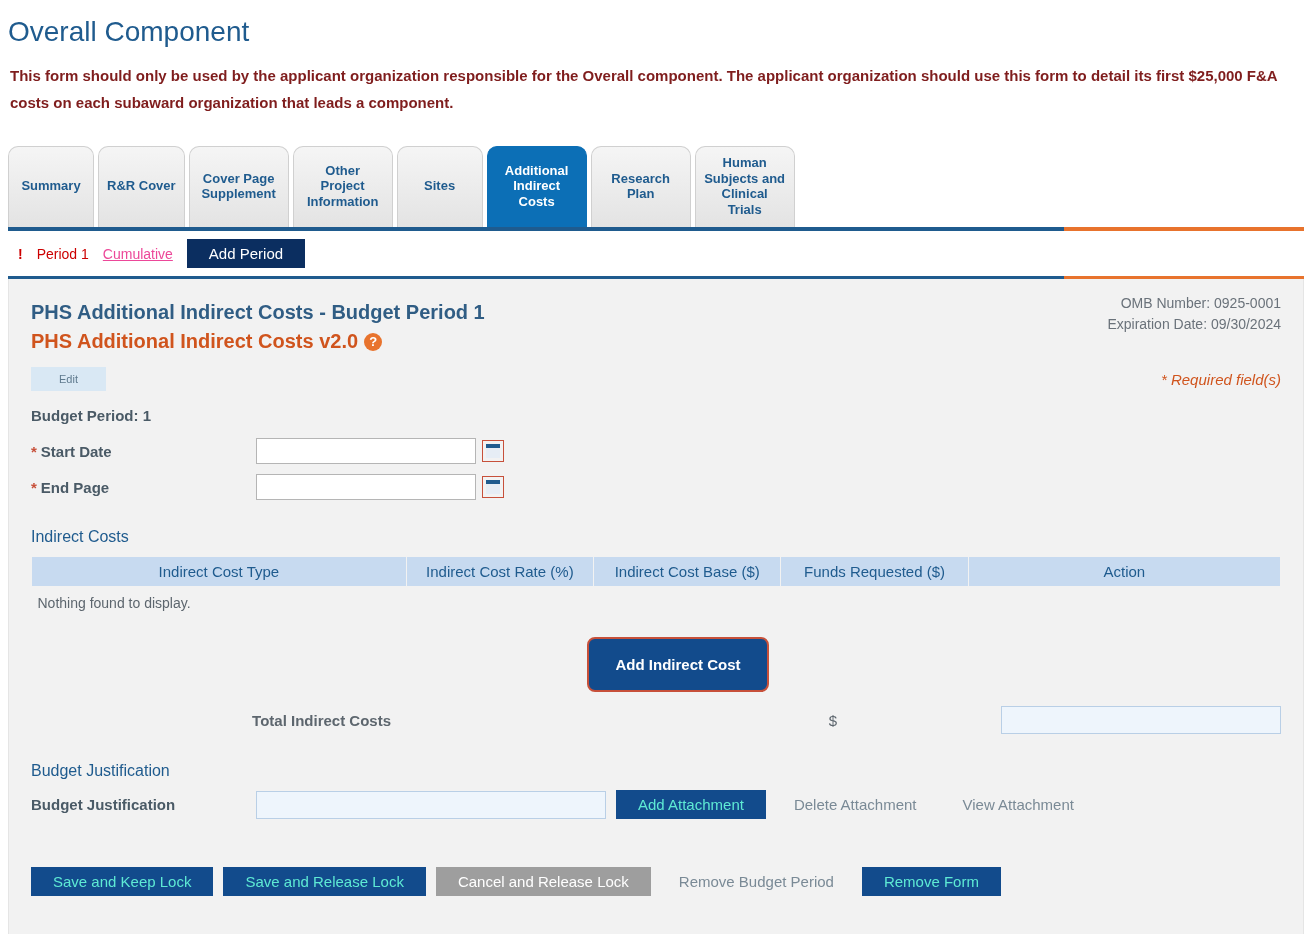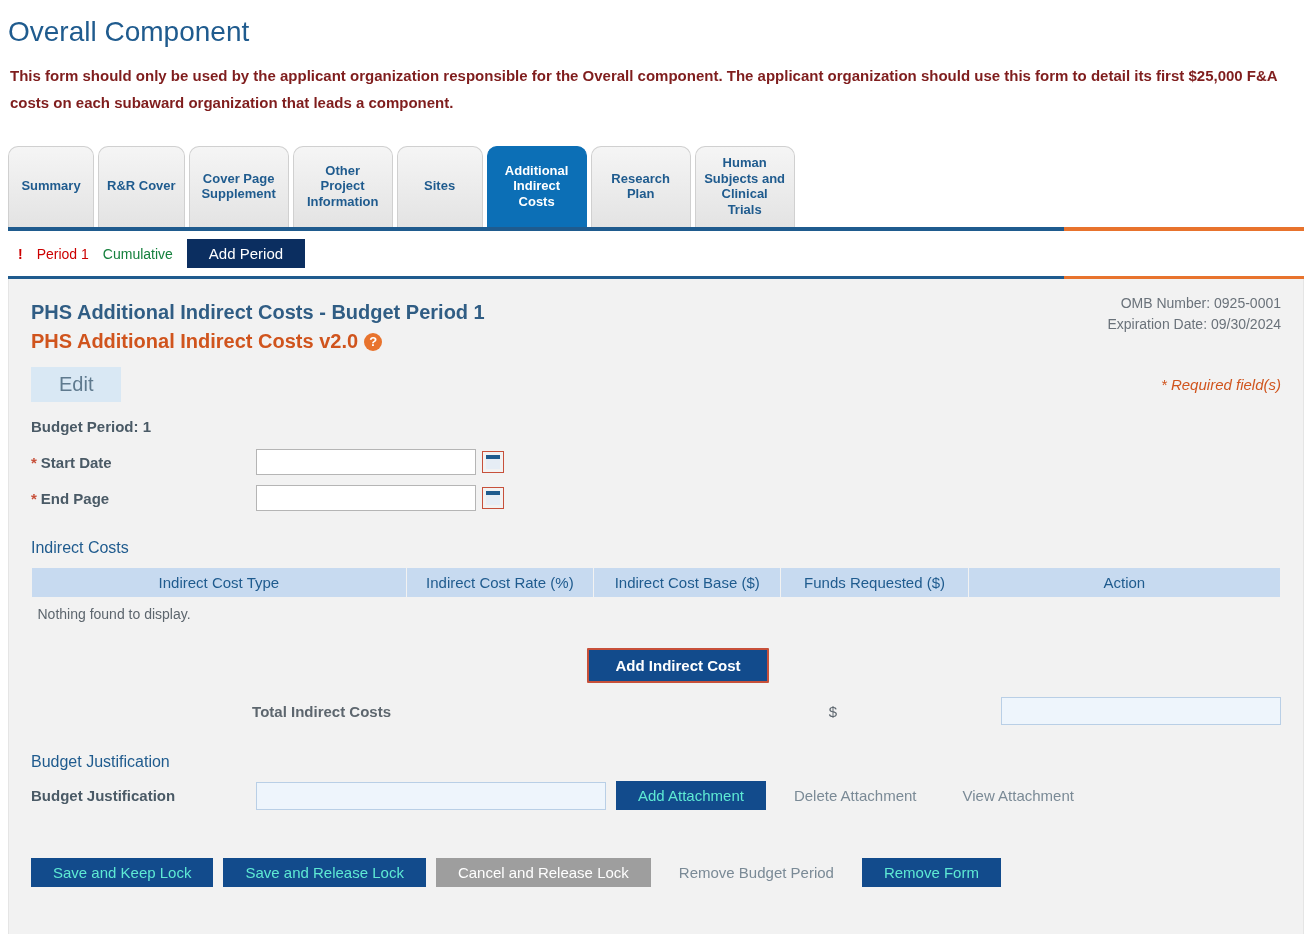--- a/index.html
+++ b/index.html
@@ -9,40 +9,40 @@
 
   .tab-strip { display: flex; gap: 4px; position: relative; align-items: stretch; }
   .tab { background: linear-gradient(#f5f5f5,#e3e3e3); border-radius: 10px 10px 0 0; border: 1px solid #d0d0d0; border-bottom: none; min-width: 86px; max-width: 100px; padding: 8px 8px 10px 8px; text-align: center; color: #1f5b8e; font-weight: 700; font-size: 13px; line-height: 1.2; cursor: pointer; display: flex; align-items: center; justify-content: center; }
   .tab.active { background: #0c6fb6; color: #fff; border-color: #0c6fb6; }
   .tab-underline { height: 4px; background: #1f5b8e; position: relative; }
   .tab-underline::after { content:""; position:absolute; right:0; top:0; height:4px; width:240px; background:#e8732d; }
 
   .period-bar { display:flex; align-items:center; gap:14px; padding: 8px 10px; }
   .err-icon { color:#c00; font-weight:700; }
   .period-link { color:#c00; text-decoration:none; font-weight:400; cursor:pointer; }
-  .cumulative-link { color:#15803d; cursor:pointer; }
+  .cumulative-link { color:#ec4899; text-decoration:underline; cursor:pointer; }
   .btn-navy { background:#0b2e60; color:#fff; border:none; padding:6px 22px; font-size:15px; font-weight:500; cursor:pointer; }
   .btn-navy-mid { background:#124b8c; color:#5eead4; border:none; padding:6px 22px; font-size:15px; font-weight:400; cursor:pointer; }
-  .btn-navy2 { background:#124b8c; color:#fff; border:2px solid #c7503a; padding:7px 26px; font-size:15px; font-weight:600; cursor:pointer; border-radius:1px;margin-left:44px; }
+  .btn-navy2 { background:#124b8c; color:#fff; border:2px solid #c7503a; padding:17px 26px; font-size:15px; font-weight:600; cursor:pointer; border-radius:8px;margin-left:44px; }
   .btn-gray-dk { background:#9e9e9e; color:#fff; border:none; padding:6px 22px; font-size:15px; cursor:pointer; }
   .btn-pale { background:#f2f2f2; color:#7a8a96; border:none; padding:6px 18px; font-size:15px; cursor:default; }
 
   .thin-underline { height:3px; background:#1f5b8e; position:relative; }
   .thin-underline::after { content:""; position:absolute; right:0; top:0; height:3px; width:240px; background:#e8732d; }
 
   .form-body { background:#f2f2f2; padding:18px 22px 50px 22px; border-left:1px solid #e5e5e5; border-right:1px solid #e5e5e5; position:relative; }
 
   .form-h1 { color:#305d84; font-size:20px; font-weight:700; margin:4px 0 6px 0; }
   .form-h2 { color:#d0541d; font-size:20px; font-weight:600; margin:0 0 14px 0; display:flex; align-items:center; gap:6px; }
   .help-icon { width:18px; height:18px; border-radius:50%; background:#e8732d; color:#fff; font-size:13px; font-weight:700; display:inline-flex; align-items:center; justify-content:center; cursor:pointer; }
 
   .omb { position:absolute; top:14px; right:22px; text-align:right; color:#6a727a; font-size:14px; line-height:1.5; }
 
   .edit-row { display:flex; align-items:center; justify-content:space-between; margin-bottom:16px; }
-  .edit-btn { background:#d9e8f4; color:#5f7a8e; border:none; padding:6px 28px; font-size:20px; cursor:pointer; }
+  .edit-btn { background:#d9e8f4; color:#5f7a8e; border:none; padding:6px 28px; font-size:11px; cursor:pointer; }
   .req-note { color:#d0541d; font-style:italic; font-size:15px; }
 
   .field-row { display:flex; align-items:center; margin:10px 0; }
   .field-label { width:225px; color:#4a5a66; font-weight:700; font-size:15px; }
   .req-star { color:#c7503a; margin-right:4px; font-weight:700; }
   .text-input { width:220px; height:26px; border:1px solid #b5b5b5; background:#fff; padding:2px 6px; }
   .cal-icon { width:22px; height:22px; border:1px solid #c7503a; margin-left:6px; display:inline-flex; align-items:center; justify-content:center; cursor:pointer; }
   .cal-icon-inner { width:14px; height:14px; background:linear-gradient(#1f5b8e 0 30%, #e6edf5 30% 100%); }
 
   .section-title { color:#1f5b8e; font-size:16px; font-weight:500; margin:28px 0 10px 0; }

